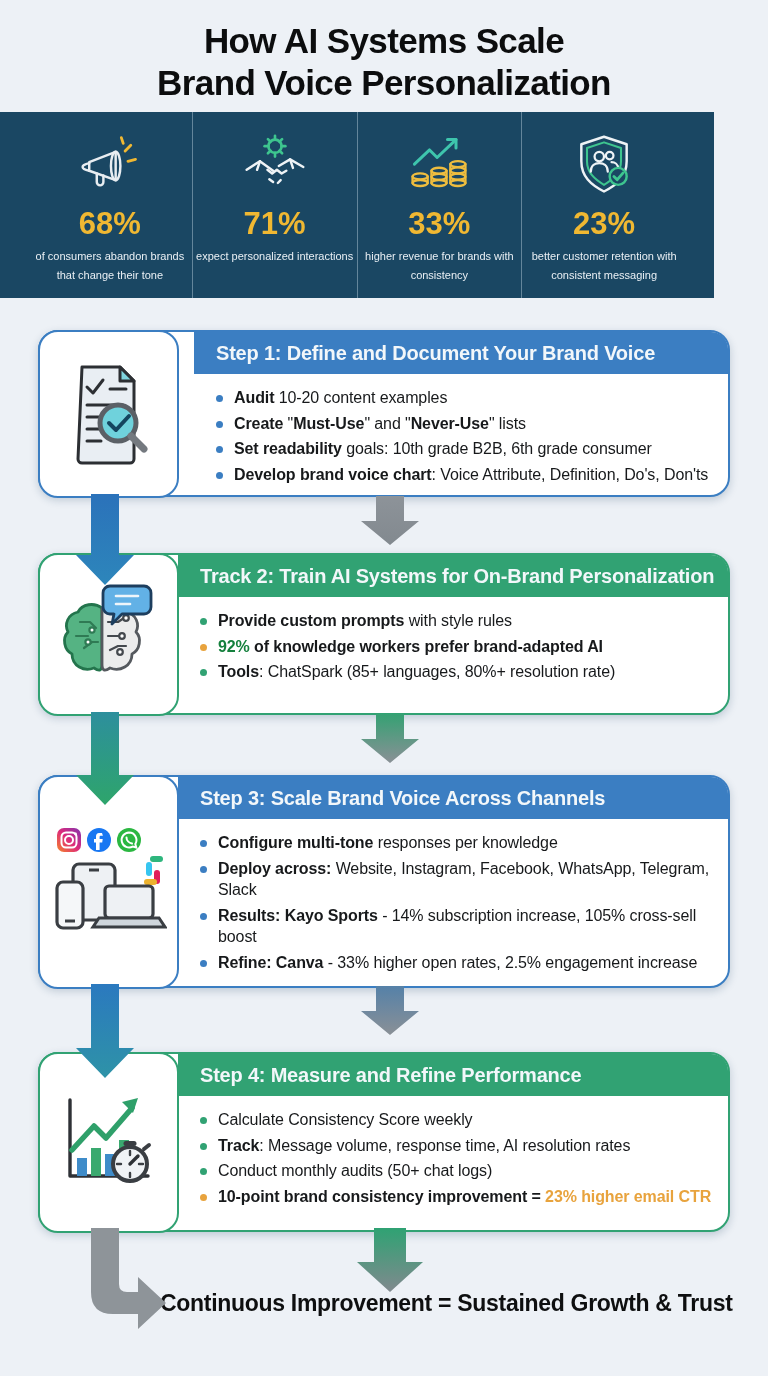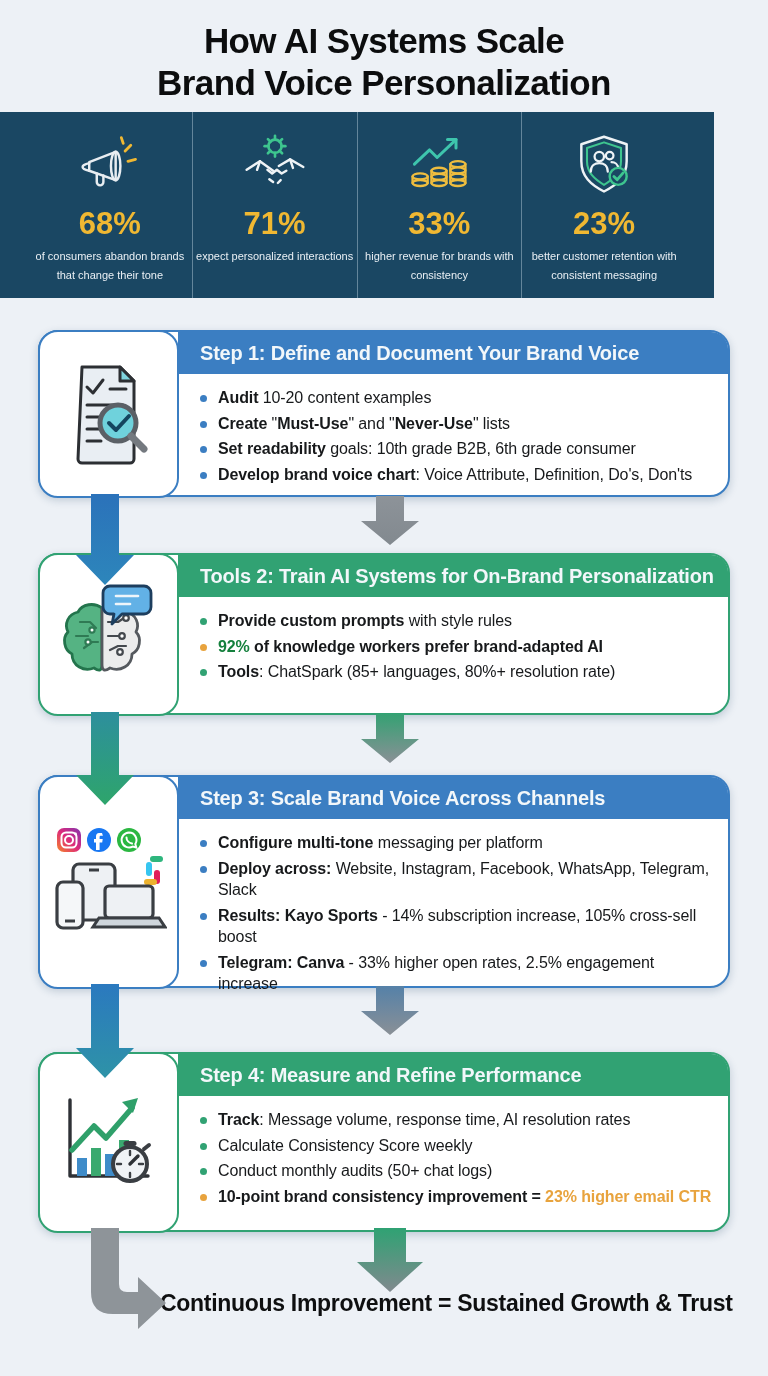--- a/index.html
+++ b/index.html
@@ -159,21 +159,21 @@
           </g>
           <circle cx="51" cy="47" r="9" fill="#1a4763" stroke="#3ec58f" stroke-width="2.6"></circle>
           <path d="M46.5,47 l3.5,3.5 l6,-7" stroke="#3ec58f" stroke-width="3" fill="none"></path>
         </svg>
       </div>
       <div class="stat-value">23%</div>
       <div class="stat-label">better customer retention with consistent messaging</div>
     </div>
   </div>
 
-  <div class="card blue" style="top:330px; height:167px;">
+  <div class="card blue" style="top:330px; height:167px;padding-left:16px;">
     <div class="icon-box">
       <svg width="96" height="118" viewBox="0 0 96 118" fill="none" stroke-linecap="round" stroke-linejoin="round">
         <path d="M22,12 H60 L74,26 V104 a4,4 0 0 1 -4,4 H22 a4,4 0 0 1 -4,-4 Z" fill="#e9eef3" stroke="#2c2f33" stroke-width="3"></path>
         <path d="M60,12 L74,26 H60 Z" fill="#7fd4dd" stroke="#2c2f33" stroke-width="3"></path>
         <path d="M27,32 l6,6 l10,-13" stroke="#2c2f33" stroke-width="3"></path>
         <path d="M50,34 h16" stroke="#2c2f33" stroke-width="3"></path>
         <path d="M27,50 h36" stroke="#2c2f33" stroke-width="3"></path>
         <path d="M27,62 h24" stroke="#2c2f33" stroke-width="3"></path>
         <path d="M27,74 h22" stroke="#2c2f33" stroke-width="3"></path>
         <path d="M27,86 h14" stroke="#2c2f33" stroke-width="3"></path>
@@ -224,21 +224,21 @@
           <circle cx="66" cy="58" r="2.8" fill="#fff" stroke="#45494e"></circle>
             <circle cx="64" cy="74" r="2.8" fill="#fff"></circle>
             <circle cx="70" cy="40" r="2.8" fill="#fff"></circle>
         </g>
         <path d="M54,8 h34 a7,7 0 0 1 7,7 v14 a7,7 0 0 1 -7,7 h-22 l-10,10 l2,-10 h-4 a7,7 0 0 1 -7,-7 v-14 a7,7 0 0 1 7,-7 Z" fill="#62b1e6" stroke="#1d3e5e" stroke-width="2.8"></path>
         <path d="M60,18 h22" stroke="#eef5fa" stroke-width="2.6"></path>
         <path d="M60,26 h14" stroke="#eef5fa" stroke-width="2.6"></path>
       </svg>
     </div>
     <div class="card-header">
-      <span>Tools 2: Train AI Systems for On-Brand Personalization</span>
+      <span>Track 2: Train AI Systems for On-Brand Personalization</span>
     </div>
     <div class="card-body">
       <div class="bullet">
           <span class="dot" style="background: rgb(49, 162, 115);"></span>
           <span class="btxt"><span class="bold">Provide custom prompts</span><span> with style rules</span></span>
         </div>
       <div class="bullet">
           <span class="dot" style="background: rgb(232, 163, 61);"></span>
           <span class="btxt"><span class="bold" style="color: #15803d;">92%</span><span class="bold"> of knowledge workers prefer brand-adapted AI</span></span>
         </div>
@@ -293,33 +293,33 @@
           <path d="M50,96 h60 l6,9 h-72 Z" fill="#cfd6dc" stroke="#3a3e43" stroke-width="3"></path>
         </g>
       </svg>
     </div>
     <div class="card-header">
       <span>Step 3: Scale Brand Voice Across Channels</span>
     </div>
     <div class="card-body">
       <div class="bullet">
           <span class="dot" style="background: rgb(59, 126, 194);"></span>
-          <span class="btxt"><span class="bold">Configure multi-tone</span><span> messaging per platform</span></span>
+          <span class="btxt"><span class="bold">Configure multi-tone</span><span> responses per knowledge</span></span>
         </div>
       <div class="bullet">
           <span class="dot" style="background: rgb(59, 126, 194);"></span>
           <span class="btxt"><span class="bold">Deploy across:</span><span> Website, Instagram, Facebook, WhatsApp, Telegram, Slack</span></span>
         </div>
       <div class="bullet">
           <span class="dot" style="background: rgb(59, 126, 194);"></span>
           <span class="btxt"><span class="bold">Results: Kayo Sports</span><span> - 14% subscription increase, 105% cross-sell boost</span></span>
         </div>
       <div class="bullet">
           <span class="dot" style="background: rgb(59, 126, 194);"></span>
-          <span class="btxt"><span class="bold">Telegram: Canva</span><span> - 33% higher open rates, 2.5% engagement increase</span></span>
+          <span class="btxt"><span class="bold">Refine: Canva</span><span> - 33% higher open rates, 2.5% engagement increase</span></span>
         </div>
     </div>
   </div>
 
   <div class="card green" style="top:1052px; height:180px;">
     <div class="icon-box">
       <svg width="104" height="104" viewBox="0 0 104 104" fill="none" stroke-linecap="round" stroke-linejoin="round">
         <path d="M14,10 V86 H92" stroke="#2e3136" stroke-width="3.4"></path>
         <rect x="21" y="68" width="10" height="18" fill="#3f8cc9"></rect>
         <rect x="35" y="58" width="10" height="28" fill="#3aa96f"></rect>
@@ -333,25 +333,25 @@
         <path d="M74,74 L82,66" stroke="#2e3136" stroke-width="3.4"></path>
         <path d="M74,61 v4 M87,74 h-4 M74,87 v-4 M61,74 h4" stroke="#3a3e43" stroke-width="2.4"></path>
       </svg>
     </div>
     <div class="card-header">
       <span>Step 4: Measure and Refine Performance</span>
     </div>
     <div class="card-body">
       <div class="bullet">
           <span class="dot" style="background: rgb(49, 162, 115);"></span>
+          <span class="btxt"><span>Calculate Consistency Score weekly</span></span>
+        </div>
+      <div class="bullet">
+          <span class="dot" style="background: rgb(49, 162, 115);"></span>
           <span class="btxt"><span class="bold">Track</span><span>: Message volume, response time, AI resolution rates</span></span>
-        </div>
-      <div class="bullet">
-          <span class="dot" style="background: rgb(49, 162, 115);"></span>
-          <span class="btxt"><span>Calculate Consistency Score weekly</span></span>
         </div>
       <div class="bullet">
           <span class="dot" style="background: rgb(49, 162, 115);"></span>
           <span class="btxt"><span>Conduct monthly audits (50+ chat logs)</span></span>
         </div>
       <div class="bullet">
           <span class="dot" style="background: rgb(232, 163, 61);"></span>
           <span class="btxt"><span class="bold">10-point brand consistency improvement = </span><span class="bold" style="color: rgb(232, 163, 61);">23% higher email CTR</span></span>
         </div>
     </div>

